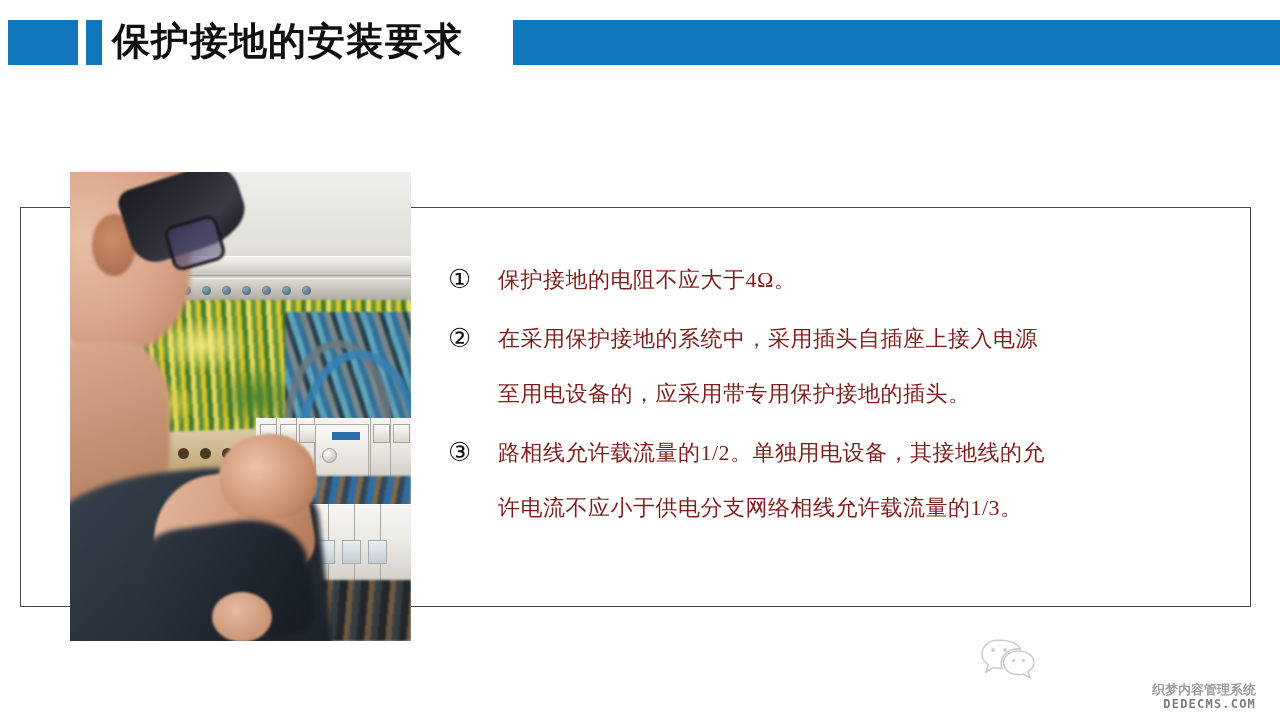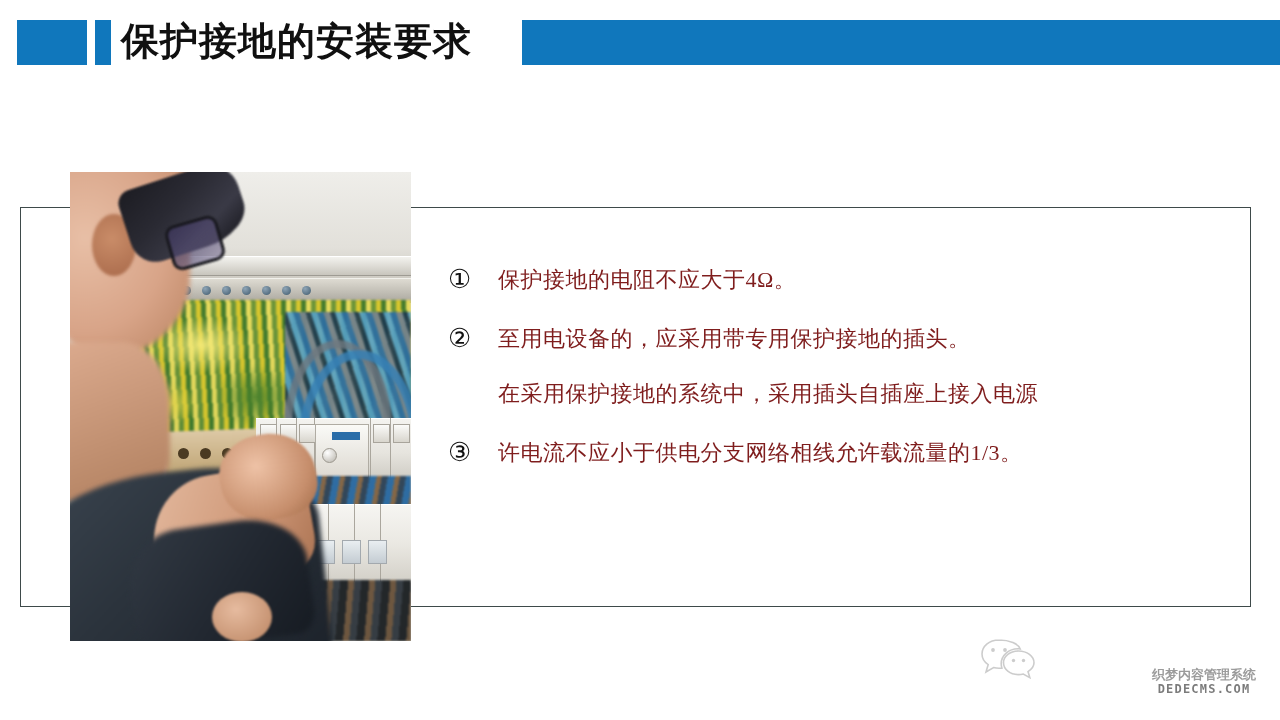--- a/index.html
+++ b/index.html
@@ -11,21 +11,21 @@
     width: 1280px;
     height: 720px;
     position: relative;
     overflow: hidden;
     font-family: "Liberation Serif", "DejaVu Serif", serif;
   }
 
   
   #header {
     position: absolute;
-    left: 17px; top: 0;
+    left: 8px; top: 0;
     width: 1148px; height: 80px;
   }
   .hdr-bar-left {
     position: absolute;
     left: 0; top: 20px;
     width: 70px; height: 45px;
     background: #1077bc;
   }
   .hdr-bar-accent {
     position: absolute;
@@ -310,23 +310,23 @@
     z-index: 7;
   }
   #wechat-watermark .wc-text {
     font-size: 30px;
     color: #9a9a9a;
     letter-spacing: 7px;
     font-family: "DejaVu Sans", "Liberation Sans", sans-serif;
   }
   #dedecms-watermark {
     position: absolute;
-    left: 1152px; top: 668px;
+    left: 1152px; top: 683px;
     z-index: 7;
-    text-align: center;
+    text-align: right;
     opacity: 0.62;
   }
   #dedecms-watermark .dd-cn {
     font-size: 13px;
     font-weight: bold;
     color: #5e5e5e;
     letter-spacing: 0px;
     font-family: "DejaVu Sans", "Liberation Sans", sans-serif;
     line-height: 14px;
   }
@@ -426,28 +426,29 @@
   <div class="item">
     <div class="item-marker">①</div>
     <div class="item-lines">
       <div class="line">保护接地的电阻不应大于4Ω。</div>
     </div>
   </div>
 
   <div class="item">
     <div class="item-marker">②</div>
     <div class="item-lines">
+      <div class="line">在采用保护接地的系统中，采用插头自插座上接入电源</div>
       <div class="line">至用电设备的，应采用带专用保护接地的插头。</div>
-      <div class="line">在采用保护接地的系统中，采用插头自插座上接入电源</div>
     </div>
   </div>
 
   <div class="item">
     <div class="item-marker">③</div>
     <div class="item-lines">
+      <div class="line">路相线允许载流量的1/2。单独用电设备，其接地线的允</div>
       <div class="line">许电流不应小于供电分支网络相线允许载流量的1/3。</div>
     </div>
   </div>
 
 </div>
 
 <div id="wechat-watermark">
   <span>
     <svg width="56" height="44" viewBox="0 0 56 44" aria-hidden="true">
       <path d="M19 4 C9 4 2 10.5 2 18 C2 22.3 4.4 26.1 8.2 28.6 L6 36 L13.6 31.6 C15.3 32.1 17.1 32.3 19 32.3 C20 32.3 21 32.2 21.9 32.1 C21.4 30.7 21.2 29.3 21.2 27.8 C21.2 19.4 28.8 12.8 38.2 12.8 C38.9 12.8 39.6 12.8 40.2 12.9 C38.4 7.8 29.6 4 19 4 Z" fill="none" stroke="#8f8f8f" stroke-width="1.6"></path>

